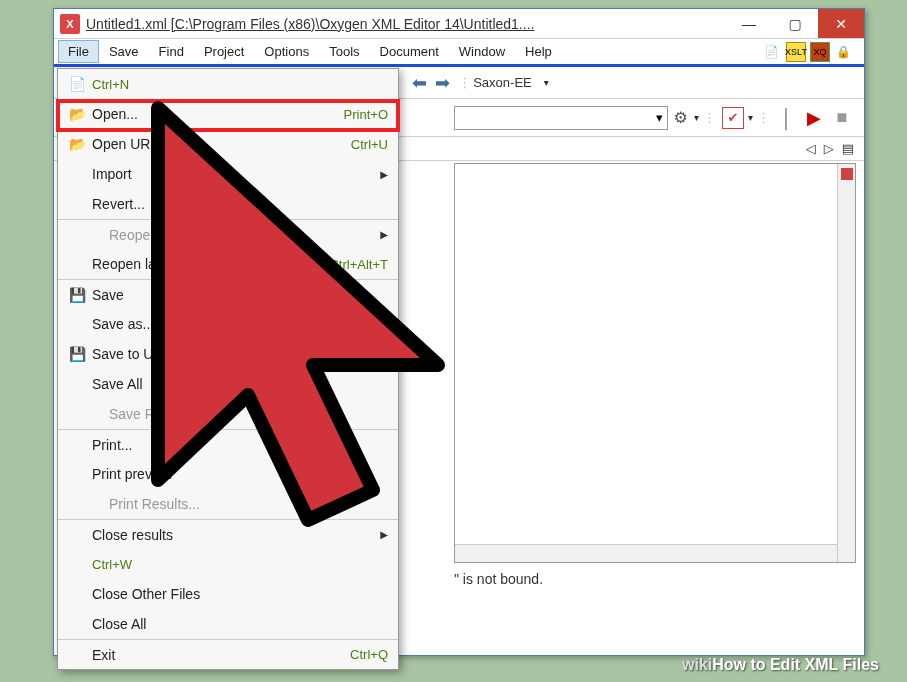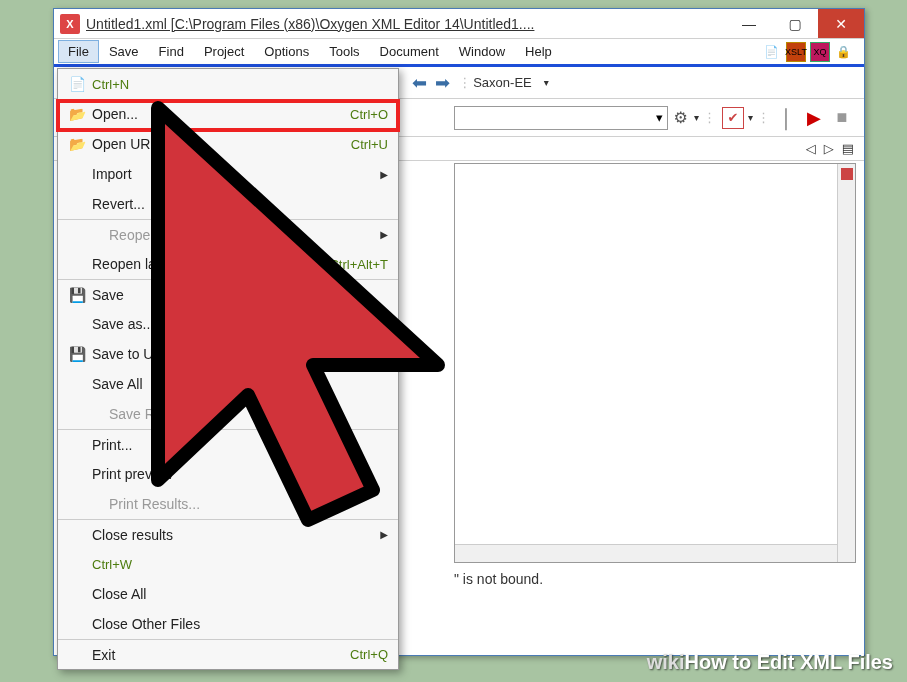--- a/index.html
+++ b/index.html
@@ -39,21 +39,21 @@
 .dropdown { position: absolute; left: 57px; top: 68px; width: 342px; background: #f7f7f7; border: 1px solid #999; box-shadow: 3px 3px 8px rgba(0,0,0,.35); z-index: 10; }
 .dd-row { height: 30px; display: flex; align-items: center; padding: 0 10px 0 6px; color: #222; }
 .dd-row.disabled { color: #999; gap: 17px; }
 .dd-row.sep-top { border-top: 1px solid #ccc; }
 .dd-icon { width: 28px; display: flex; justify-content: center; font-size: 14px; }
 .dd-label { flex: 1; text-align: left; font-size: 14px; }
 .dd-shortcut { color: #4d7c0f; font-size: 13px; }
 .dd-submenu { font-size: 10px; color: #333; }
 .highlight-box { position: absolute; left: 56px; top: 99px; width: 344px; height: 33px; border: 4px solid #e22; z-index: 11; pointer-events: none; }
 .giant-cursor { position: absolute; left: 138px; top: 100px; z-index: 20; pointer-events: none; }
-.caption { position: absolute; right: 14px; bottom: 8px; color: #fff; font-size: 20px; text-shadow: 1px 1px 2px rgba(0,0,0,.6); }
+.caption { position: absolute; right: 28px; bottom: 8px; color: #fff; font-size: 16px; text-shadow: 1px 1px 2px rgba(0,0,0,.6); }
 .caption .wiki { color: #ddd; font-weight: bold; }
 .caption .how { font-weight: bold; }
 </style>
 </head>
 <body>
 
 <div class="window">
   <div class="titlebar">
     <div class="titlebar-icon">X</div>
     <div class="titlebar-text">Untitled1.xml [C:\Program Files (x86)\Oxygen XML Editor 14\Untitled1....</div>
@@ -69,22 +69,22 @@
     <div class="menu-item">Save</div>
     <div class="menu-item">Find</div>
     <div class="menu-item">Project</div>
     <div class="menu-item">Options</div>
     <div class="menu-item">Tools</div>
     <div class="menu-item">Document</div>
     <div class="menu-item">Window</div>
     <div class="menu-item">Help</div>
     <div class="menu-right">
       <span class="tb-icon">📄</span>
-      <span class="tb-icon" style="font-size:9px;border:1px solid #b80;padding:1px;background:#c2410c">XSLT</span>
-      <span class="tb-icon" style="font-size:9px;border:1px solid #3a6;padding:1px;background:#be185d">XQ</span>
+      <span class="tb-icon" style="font-size:9px;border:1px solid #b80;padding:1px;background:#fde047">XSLT</span>
+      <span class="tb-icon" style="font-size:9px;border:1px solid #3a6;padding:1px;background:#c2410c">XQ</span>
       <span class="tb-icon">🔒</span>
     </div>
   </div>
 
   <div class="toolbar1">
     <span class="tb-arrow">⬅</span>
     <span class="tb-arrow">➡</span>
     <span class="dotgrip">⋮</span>
     <div class="tb-combo">
       <span class="tb-combo-text">Saxon-EE</span>
@@ -124,21 +124,21 @@
 </div>
 
 <div class="dropdown" id="dropdown">
     <div class="dd-row">
       <span class="dd-icon">📄</span>
       <span class="dd-shortcut">Ctrl+N</span>
     </div>
     <div class="dd-row">
       <span class="dd-icon">📂</span>
       <span class="dd-label">Open...</span>
-      <span class="dd-shortcut">Ctrl+O</span>
+      <span class="dd-shortcut">Print+O</span>
     </div>
     <div class="dd-row">
       <span class="dd-icon">📂</span>
       <span class="dd-label">Open URL...</span>
       <span class="dd-shortcut">Ctrl+U</span>
     </div>
     <div class="dd-row">
       <span class="dd-icon"></span>
       <span class="dd-label">Import</span>
       <span class="dd-submenu">▶</span>
@@ -202,26 +202,26 @@
       <span class="dd-icon"></span>
       <span class="dd-label">Close results</span>
       <span class="dd-submenu">▶</span>
     </div>
     <div class="dd-row">
       <span class="dd-icon"></span>
       <span class="dd-shortcut">Ctrl+W</span>
     </div>
     <div class="dd-row">
       <span class="dd-icon"></span>
+      <span class="dd-label">Close Other Files</span>
+      <span class="dd-shortcut"></span>
+    </div>
+    <div class="dd-row">
+      <span class="dd-icon"></span>
       <span class="dd-label">Close All</span>
-      <span class="dd-shortcut"></span>
-    </div>
-    <div class="dd-row">
-      <span class="dd-icon"></span>
-      <span class="dd-label">Close Other Files</span>
       <span class="dd-shortcut"></span>
     </div>
     <div class="dd-row sep-top">
       <span class="dd-icon"></span>
       <span class="dd-label">Exit</span>
       <span class="dd-shortcut">Ctrl+Q</span>
     </div>
   </div>
 
 <div class="highlight-box"></div>

